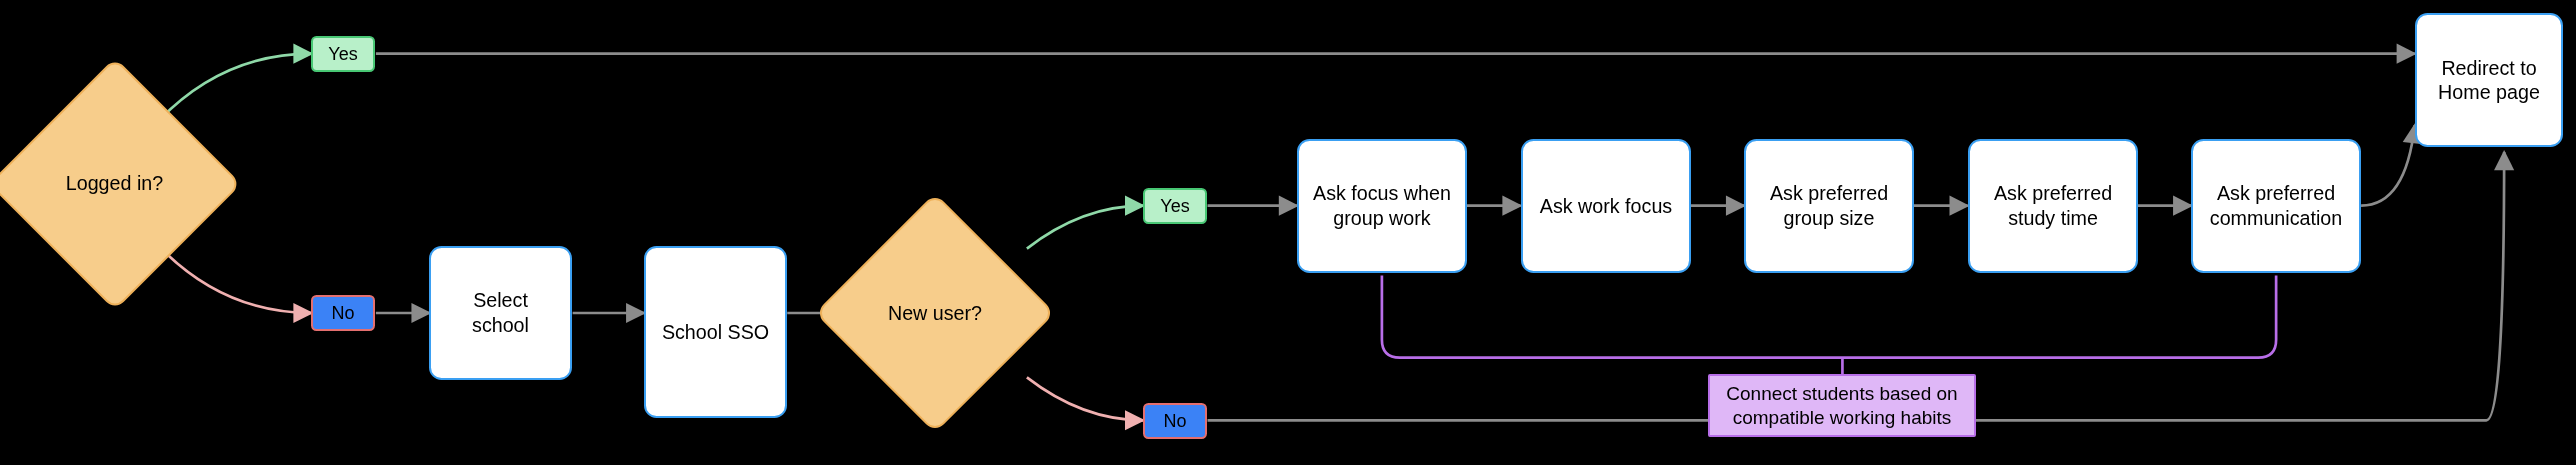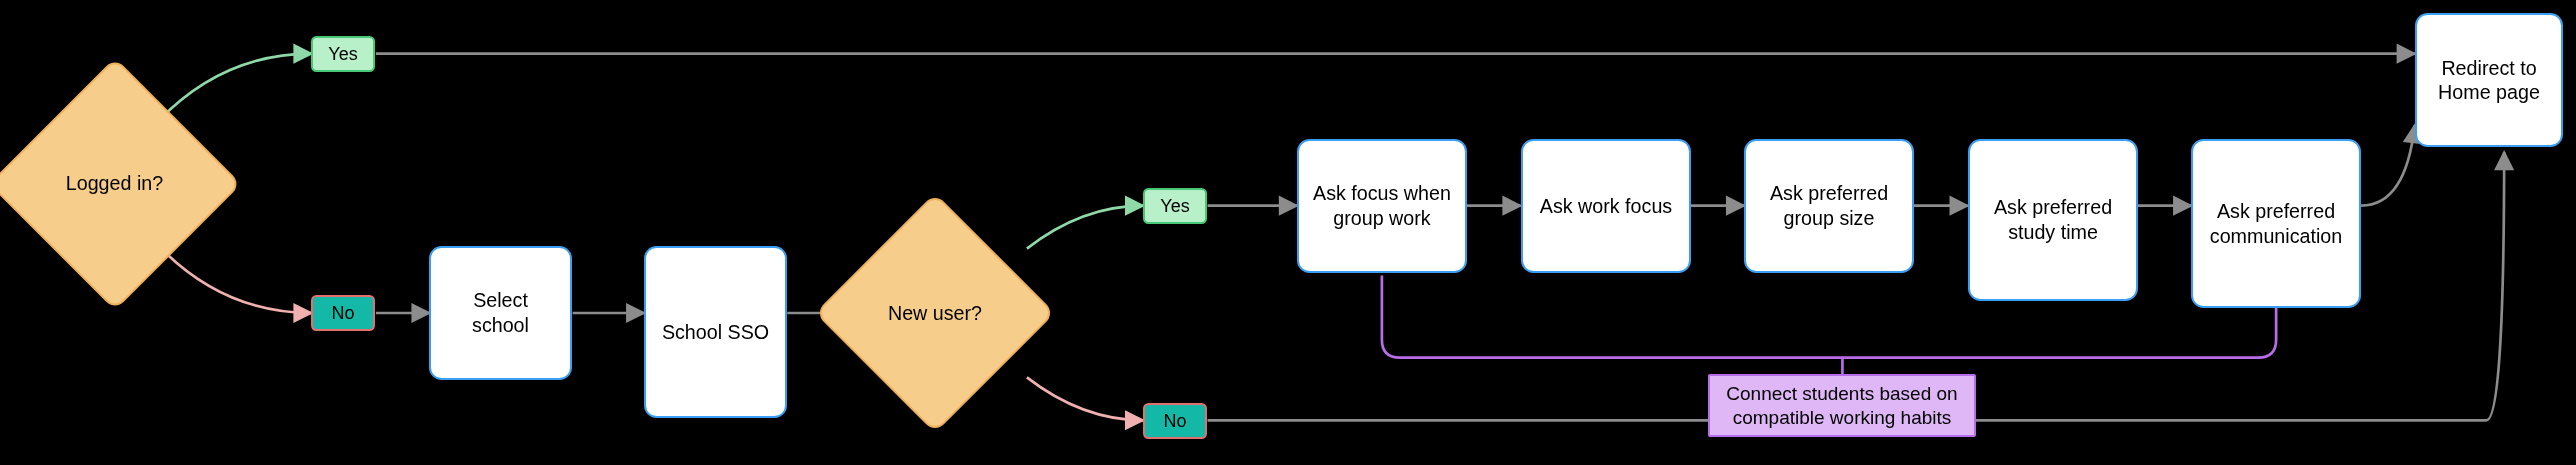--- a/index.html
+++ b/index.html
@@ -44,21 +44,21 @@
     border: 2.7px solid #b86ee8;
     border-radius: 2px;
   }
   .pill {
     border-radius: 5.4px;
     font-size: 18px;
     padding: 16px;
     border: 2.7px solid;
   }
   .pill.yes { background:#b8f0c9; border-color:#48c774; }
-  .pill.no  { background:#14b8a6; border-color:#e46f6f; }
+  .pill.no  { background:#3b82f6; border-color:#e46f6f; }
 
   .diamond {
     position: absolute;
   }
   .diamond .shape {
     position: absolute;
     left: 50%; top: 50%;
     width: 100%; height: 100%;
     transform: translate(-50%,-50%) rotate(45deg);
     background: #f7cd8b;
@@ -151,22 +151,22 @@
 <div class="node process" style="left:429px; top:246px; width:143px; height:134px;">Select school</div>
 
 <div class="node process" style="left:644px; top:246px; width:143px; height:172px;">School SSO</div>
 
 <div class="node process" style="left:1297px; top:139px; width:170px; height:134px;">Ask focus when group work</div>
 
 <div class="node process" style="left:1521px; top:139px; width:170px; height:134px;">Ask work focus</div>
 
 <div class="node process" style="left:1744px; top:139px; width:170px; height:134px;">Ask preferred group size</div>
 
-<div class="node process" style="left:1968px; top:139px; width:170px; height:162px;">Ask preferred study time</div>
+<div class="node process" style="left:1968px; top:139px; width:170px; height:134px;">Ask preferred study time</div>
 
-<div class="node process" style="left:2191px; top:139px; width:170px; height:169px;">Ask preferred communication</div>
+<div class="node process" style="left:2191px; top:139px; width:170px; height:134px;">Ask preferred communication</div>
 
 <div class="node process" style="left:2415px; top:13.4px; width:148px; height:134px;">Redirect to Home page</div>
 
 <div class="node annotation" style="left:1708px; top:374px; width:268px; height:63px; font-size:19px;">Connect students based on compatible working habits</div>
 
 </div>
 
 
 </body></html>

